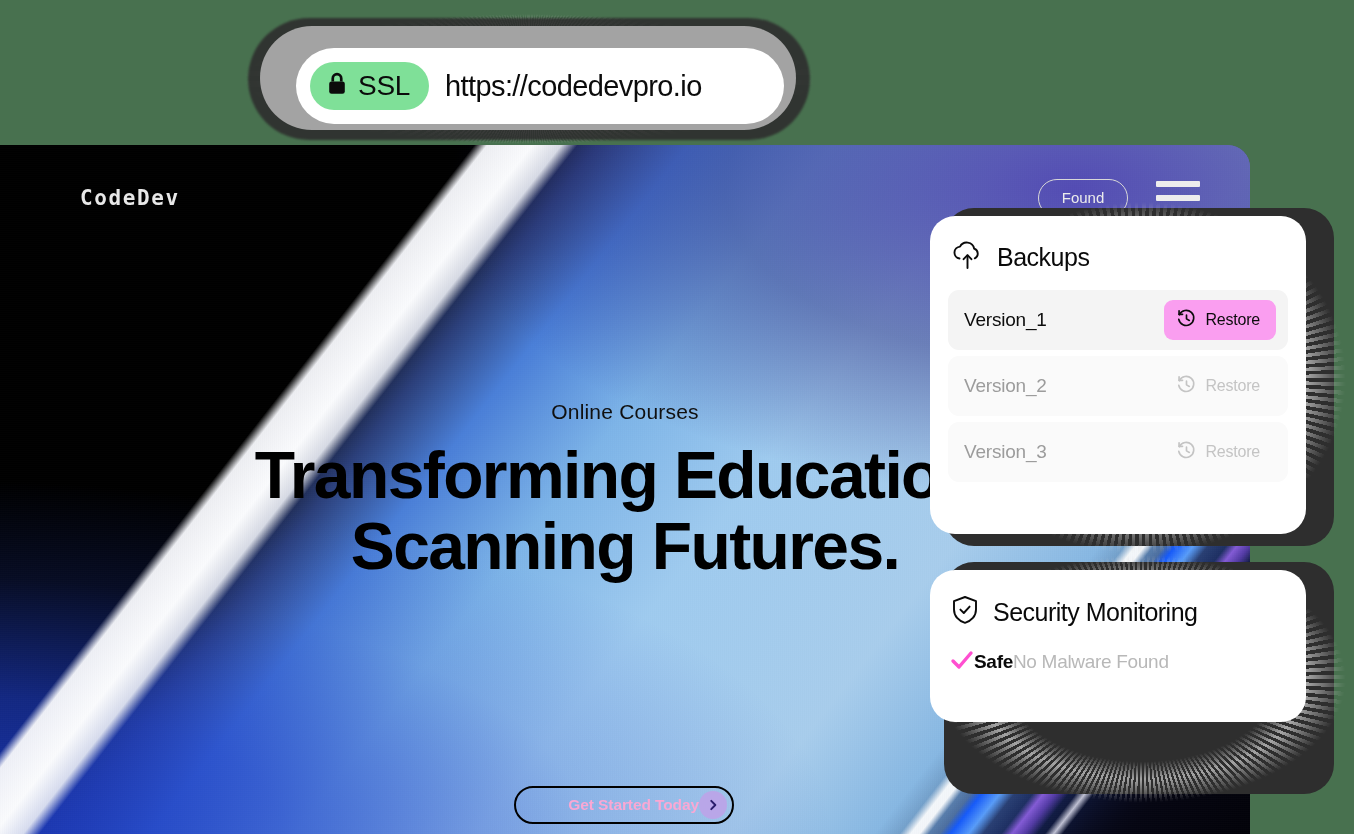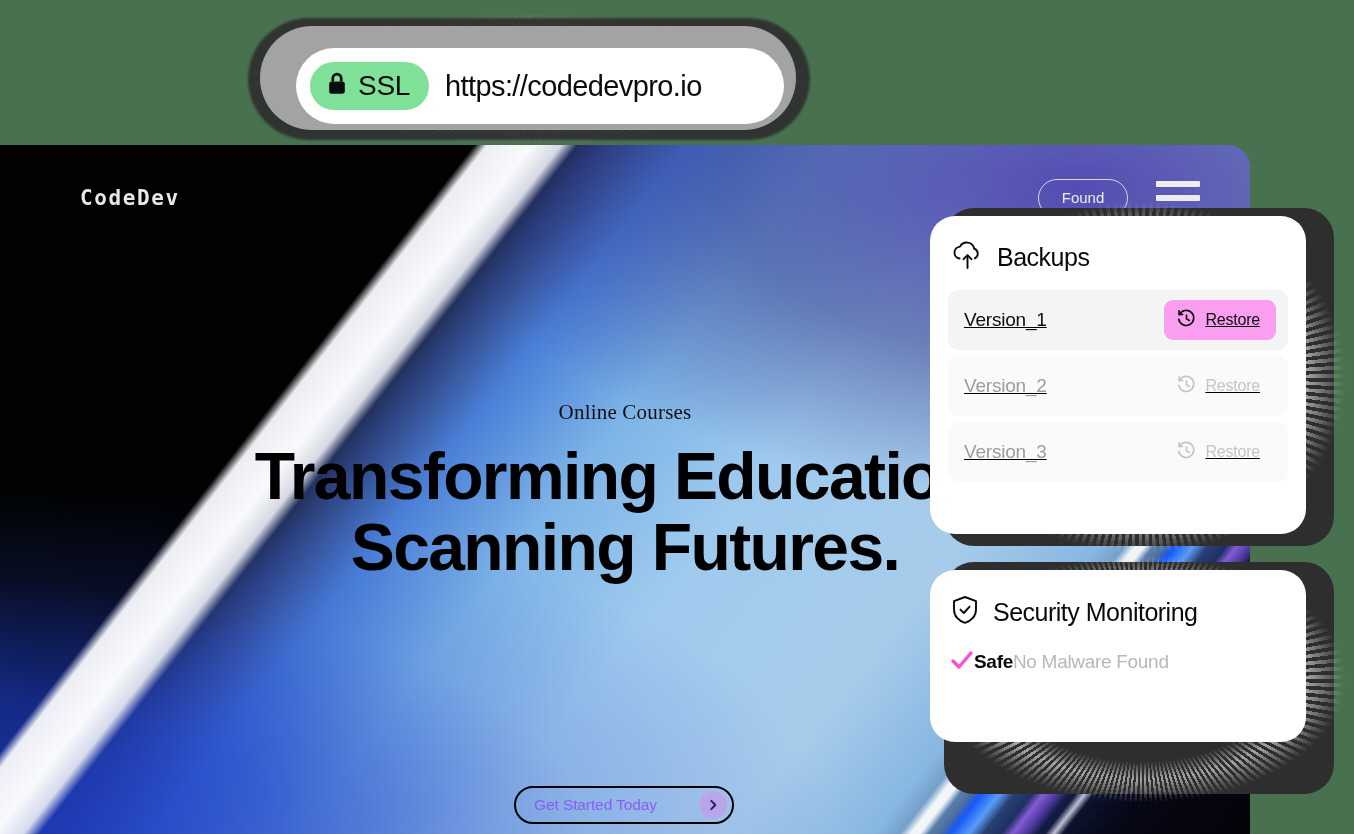--- a/index.html
+++ b/index.html
@@ -181,21 +181,20 @@
     left: 0; top: 255px;
     width: 1250px;
     text-align: center;
     z-index: 4;
   }
   #hero-eyebrow {
     color: #101010;
     font-size: 21px;
     letter-spacing: .2px;
     margin-bottom: 16px;
-    font-family: Liberation Serif, serif;
   }
   #hero-title {
     color: #000000;
     font-family: "Liberation Sans", sans-serif;
     font-weight: 700;
     font-size: 66px;
     line-height: 1.08;
     letter-spacing: -1.6px;
     white-space: nowrap;
   }
@@ -207,26 +206,26 @@
     width: 220px; height: 38px;
     border: 2.2px solid #000000;
     border-radius: 24px;
     background: transparent;
     display: flex; align-items: center;
     padding: 0 5px 0 18px;
     cursor: pointer;
     z-index: 4;
   }
   #cta-label {
-    color: #8b5cf6;
+    color: #f9a8d4;
     font-size: 15.5px;
-    font-weight: 400;
+    font-weight: 700;
     letter-spacing: -.1px;
     flex: 1;
-    text-align: left;
+    text-align: right;
   }
   #cta-arrow {
     width: 28px; height: 28px;
     border-radius: 50%;
     background: #b9a6e8;
     display: flex; align-items: center; justify-content: center;
     flex: none;
   }
   #cta-arrow svg { display: block; }
 
@@ -311,21 +310,21 @@
     background: repeating-conic-gradient(from 0deg at 50% 50%, #d2d2d2 0deg 1.2deg, rgba(0,0,0,0) 1.2deg 2.4deg);
     opacity: .72;
   }
 
   #backups-panel { left: 930px; top: 216px; width: 376px; height: 318px; }
   #backups-shadow { left: 944px; top: 208px; width: 390px; height: 338px; }
   #backups-grain  { left: 936px; top: 200px; width: 412px; height: 356px;
     -webkit-mask-image: radial-gradient(ellipse 50% 50% at 50% 50%, rgba(0,0,0,0) 68%, #000 80%, rgba(0,0,0,0) 99%);
             mask-image: radial-gradient(ellipse 50% 50% at 50% 50%, rgba(0,0,0,0) 68%, #000 80%, rgba(0,0,0,0) 99%); }
 
-  #security-panel { left: 930px; top: 570px; width: 376px; height: 172px; }
+  #security-panel { left: 930px; top: 570px; width: 376px; height: 152px; }
   #security-shadow { left: 944px; top: 562px; width: 390px; height: 232px; }
   #security-grain  { left: 936px; top: 554px; width: 412px; height: 250px;
     -webkit-mask-image: radial-gradient(ellipse 50% 50% at 50% 50%, rgba(0,0,0,0) 66%, #000 80%, rgba(0,0,0,0) 99%);
             mask-image: radial-gradient(ellipse 50% 50% at 50% 50%, rgba(0,0,0,0) 66%, #000 80%, rgba(0,0,0,0) 99%); }
 
   .panel-header {
     display: flex; align-items: center; gap: 13px;
     padding: 24px 0 0 20px;
   }
   .panel-title {
@@ -335,21 +334,20 @@
   }
   .panel-icon { flex: none; display: block; }
 
   
   #backup-list { padding: 16px 18px 0 18px; display: flex; flex-direction: column; gap: 6px; }
   .backup-row {
     height: 60px;
     border-radius: 11px;
     display: flex; align-items: center; justify-content: space-between;
     padding: 0 12px 0 16px;
-    text-decoration: underline;
   }
   .backup-row.active { background: #f4f4f4; }
   .backup-row.idle   { background: #fafafa; }
   .backup-name { font-size: 19px; color: #0c0c0c; letter-spacing: -.2px; }
   .backup-row.idle .backup-name { color: #9c9c9c; }
 
   .restore-btn {
     display: flex; align-items: center; gap: 8px;
     height: 40px;
     padding: 0 16px 0 12px;

